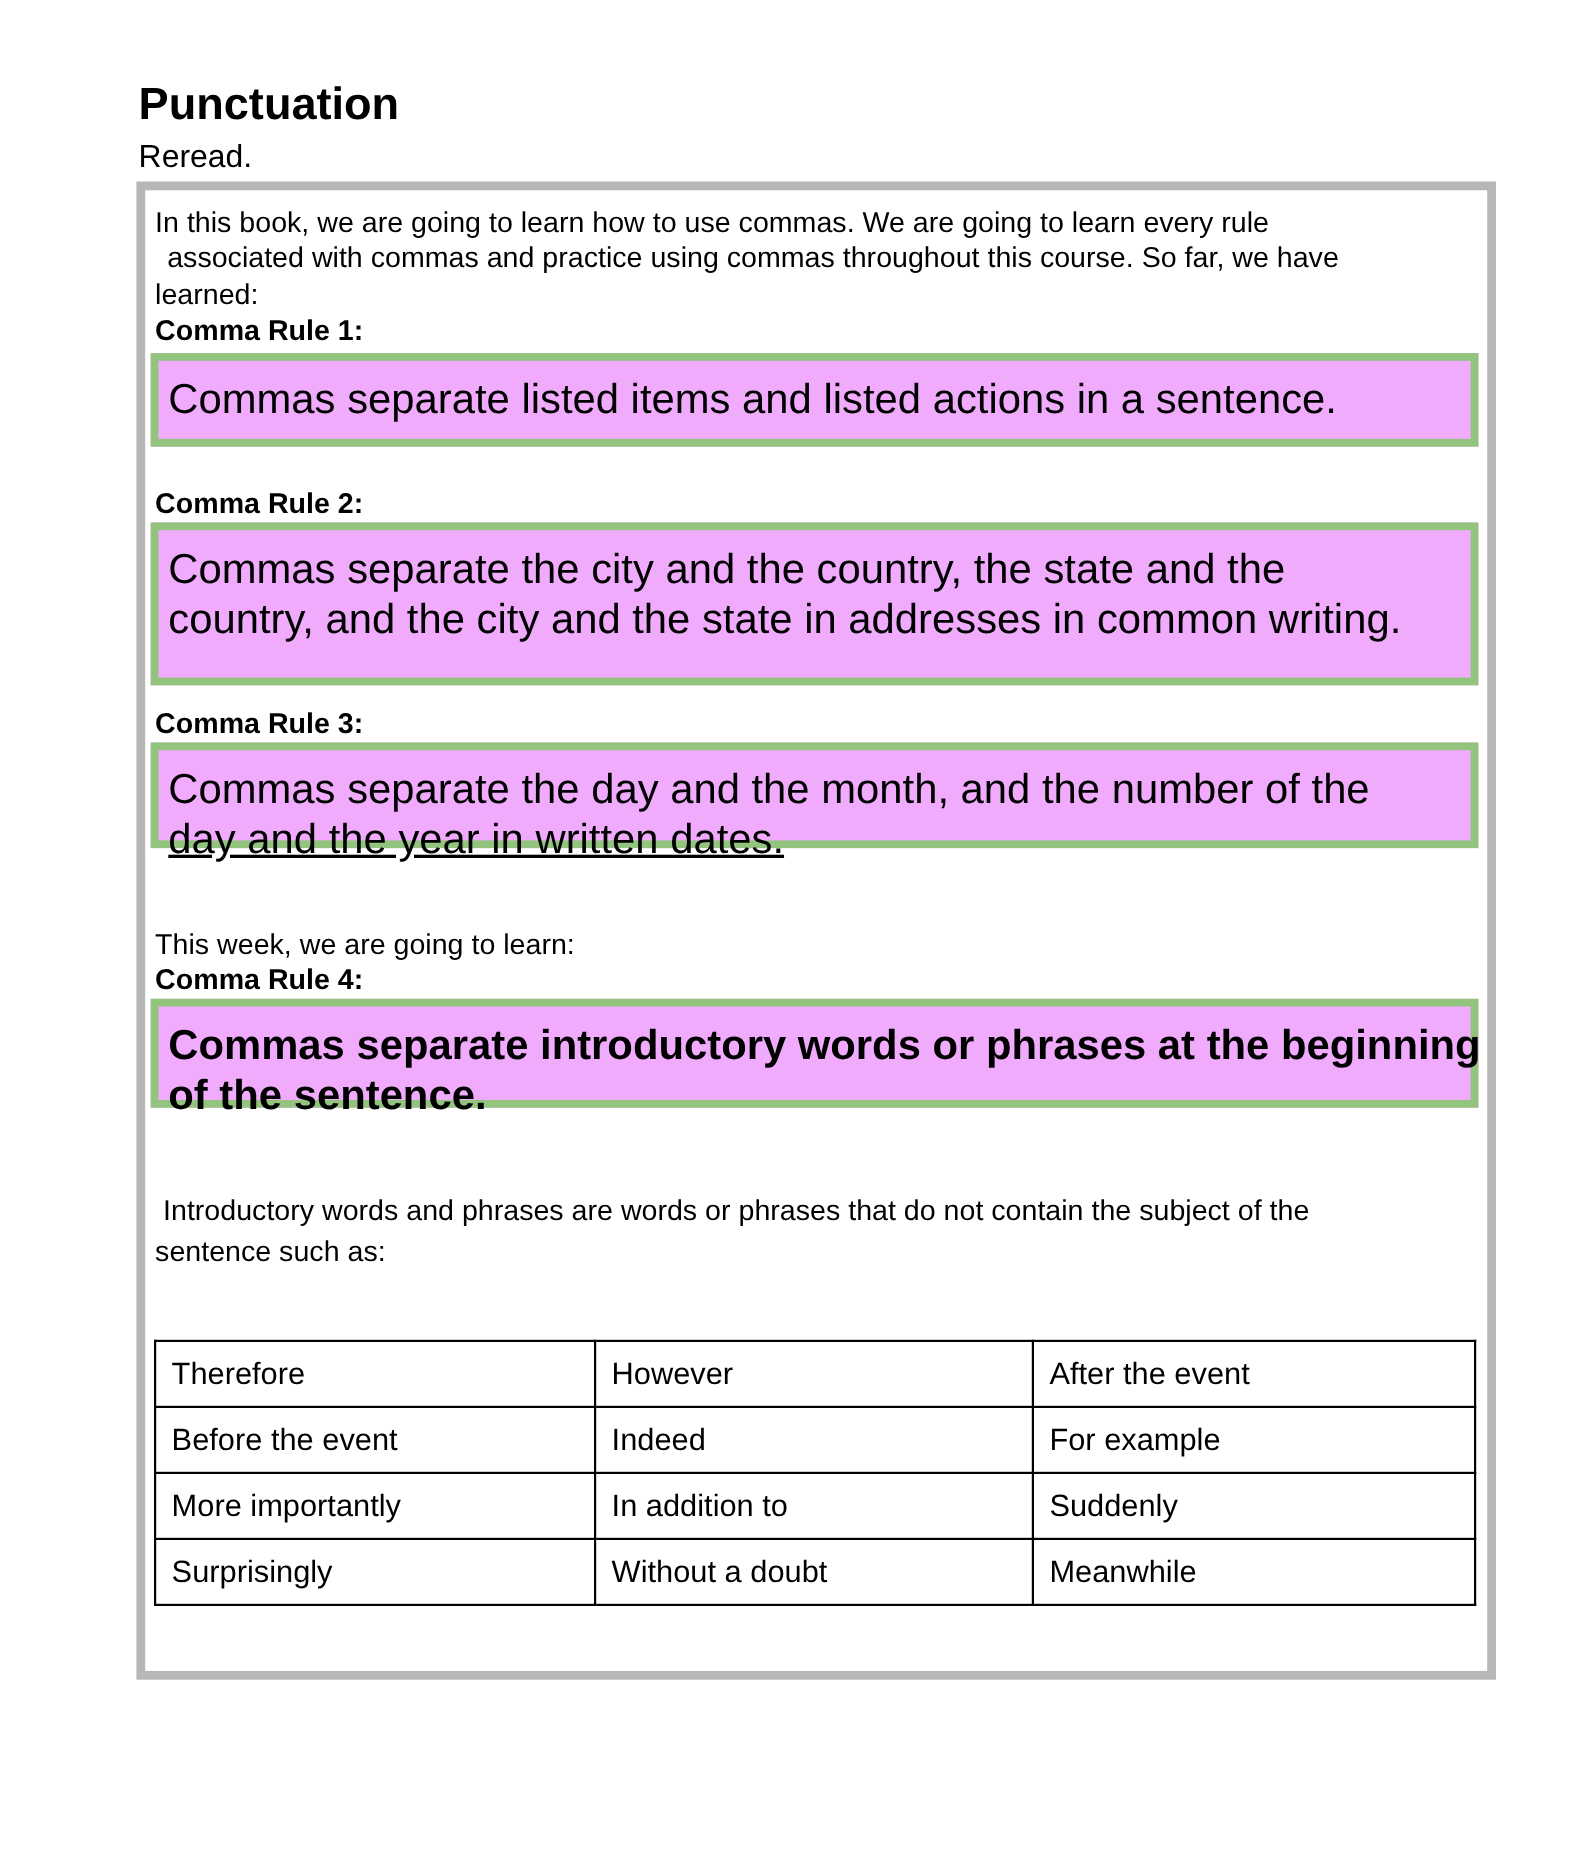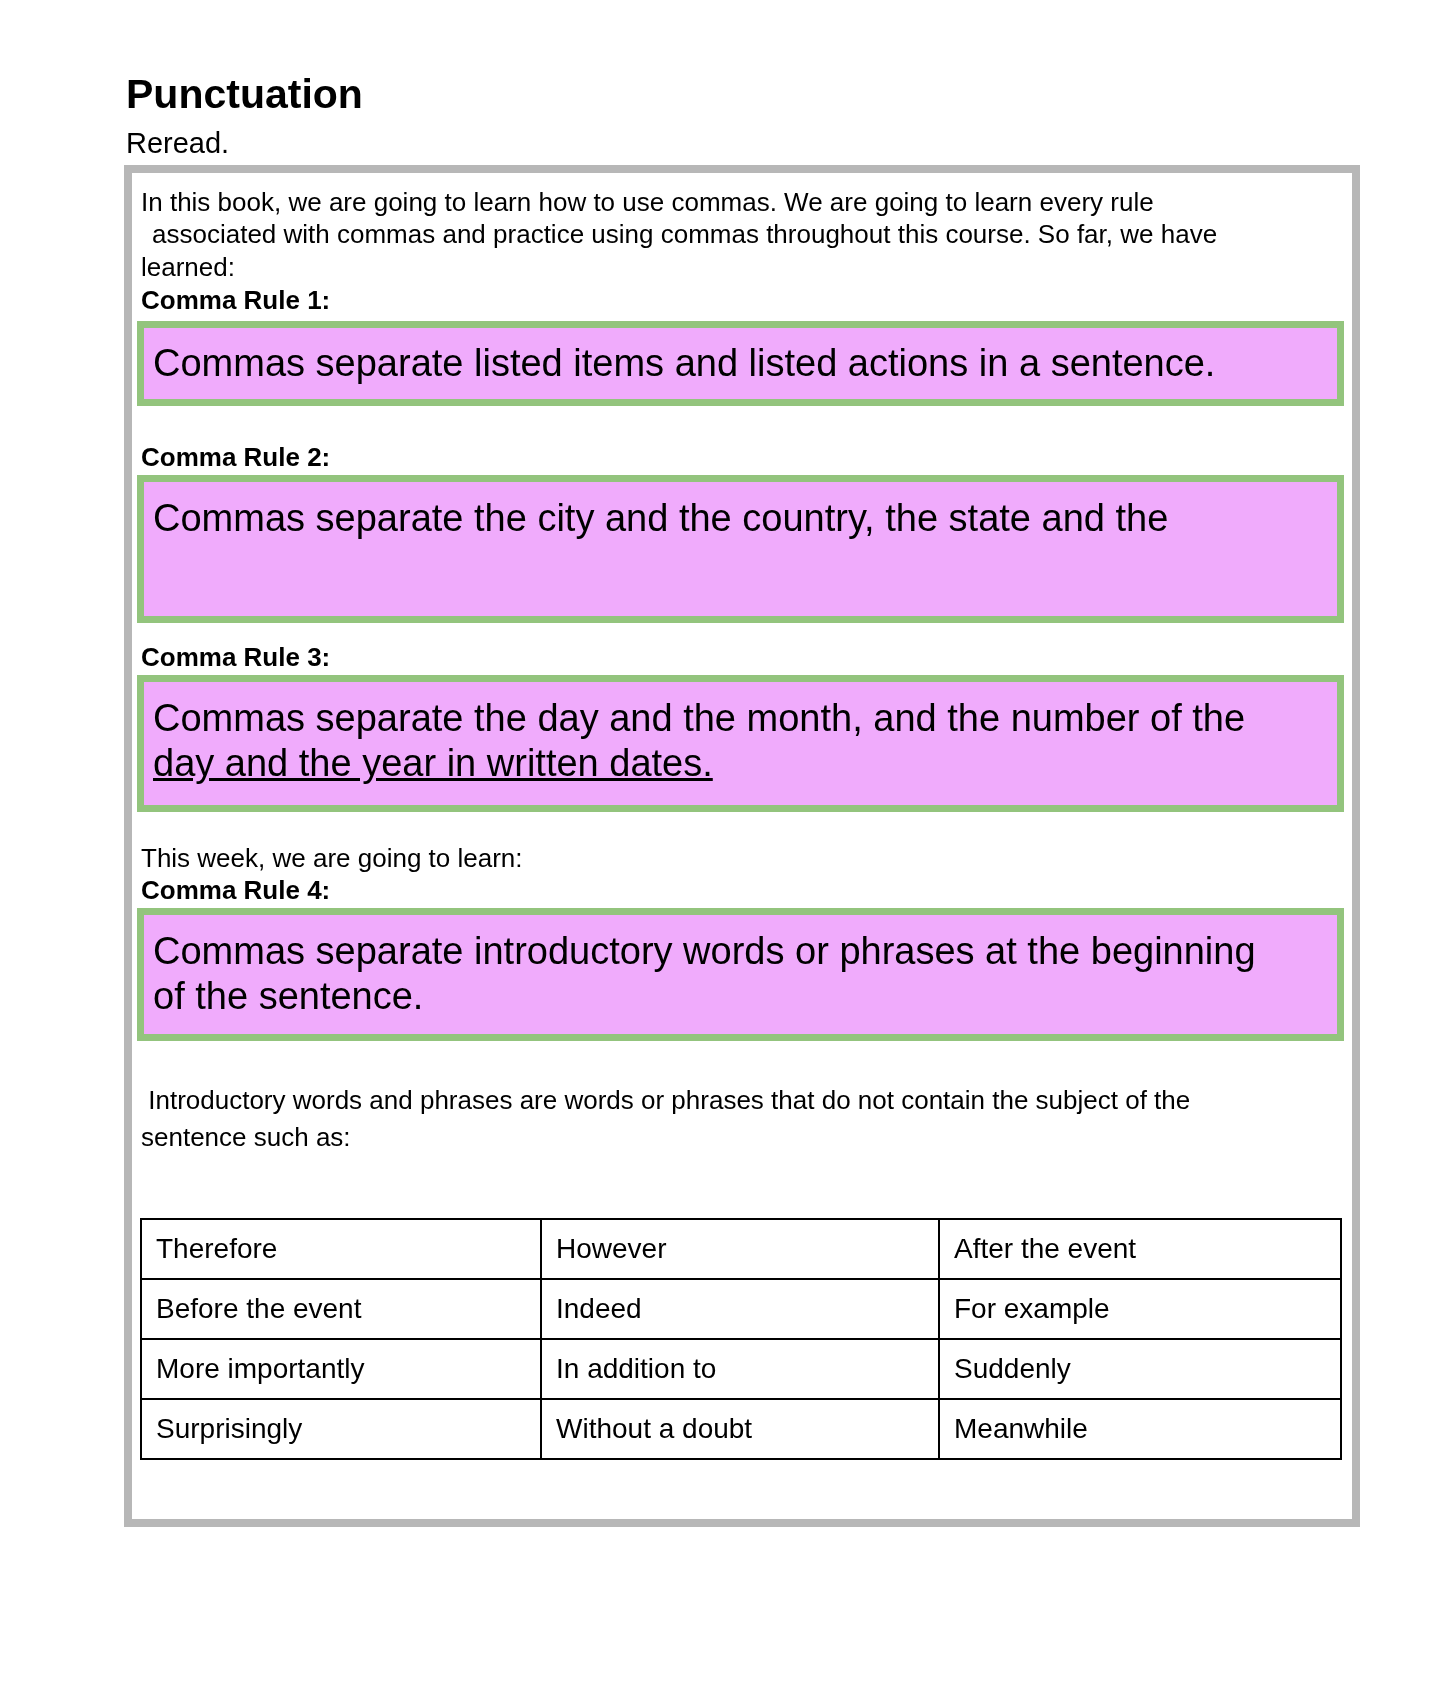--- a/index.html
+++ b/index.html
@@ -50,32 +50,33 @@
 </div>
 
 <div class="abs lbl" style="left:141px; top:284px;">Comma Rule 1:</div>
 <div class="rule-box" style="top:321px; height:85px;">
   <div class="rule-text" style="top:13px;">Commas separate listed items and listed actions in a sentence.</div>
 </div>
 
 <div class="abs lbl" style="left:141px; top:441px;">Comma Rule 2:</div>
 <div class="rule-box" style="top:475px; height:148px;">
   <div class="rule-text" style="top:14px;">Commas separate the city and the country, the state and the</div>
+  <div class="rule-text" style="top:59px;">country, and the city and the state in addresses in common writing.</div>
 </div>
 
 <div class="abs lbl" style="left:141px; top:641px;">Comma Rule 3:</div>
-<div class="rule-box" style="top:675px; height:137px;">
+<div class="rule-box" style="top:675px; height:96px;">
   <div class="rule-text" style="top:14px;">Commas separate the day and the month, and the number of the</div>
   <div class="rule-text" style="top:59px;text-decoration:underline;">day and the year in written dates.</div>
 </div>
 
 <div class="abs txt" style="left:141px; top:842px;">This week, we are going to learn:</div>
 
 <div class="abs lbl" style="left:141px; top:874px;">Comma Rule 4:</div>
-<div class="rule-box" style="top:908px; height:133px;">
+<div class="rule-box" style="top:908px; height:99px;font-weight:bold;">
   <div class="rule-text" style="top:14px;">Commas separate introductory words or phrases at the beginning</div>
   <div class="rule-text" style="top:59px;">of the sentence.</div>
 </div>
 
 <div>
   <div class="abs txt" style="left:141px; top:1084px; white-space:pre;"> Introductory words and phrases are words or phrases that do not contain the subject of the</div>
   <div class="abs txt" style="left:141px; top:1121px;">sentence such as:</div>
 </div>
 
 <table class="word-table">

